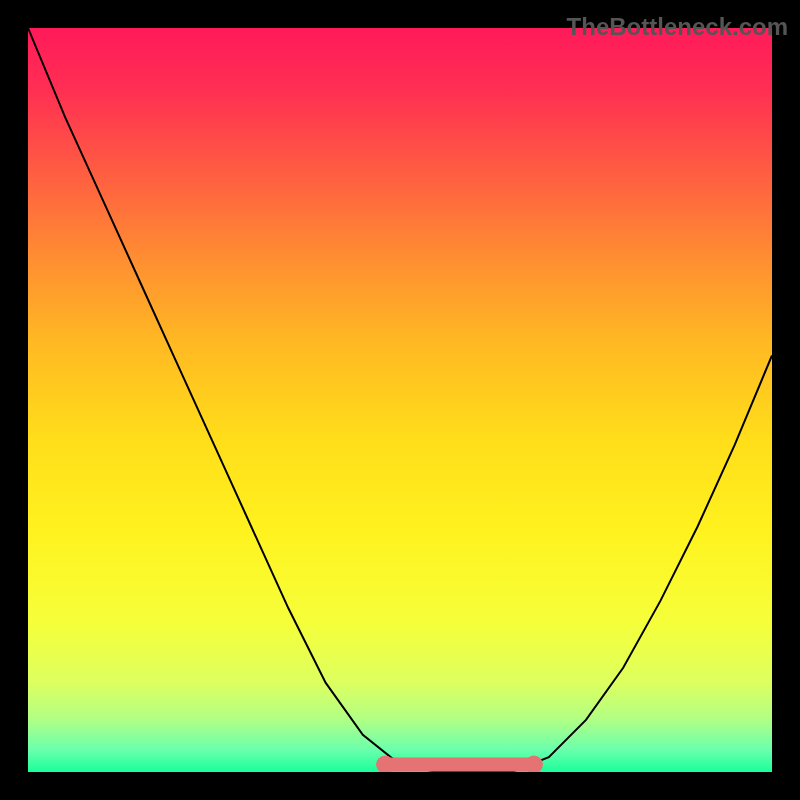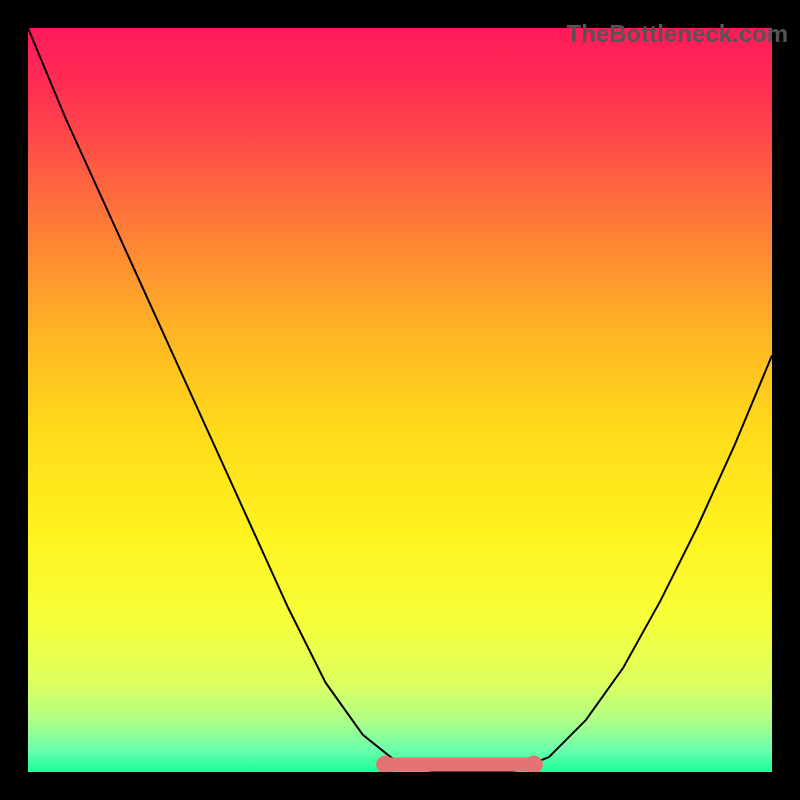--- a/index.html
+++ b/index.html
@@ -6,21 +6,21 @@
   body {
     width: 800px;
     height: 800px;
     background: #000;
     position: relative;
     font-family: Arial, sans-serif;
     overflow: hidden;
   }
   .watermark {
     position: absolute;
-    top: 20px;
+    top: 13px;
     right: 12px;
     font-size: 24px;
     font-weight: bold;
     color: #555;
     z-index: 2;
   }
   .plot {
     position: absolute;
     left: 28px;
     top: 28px;

